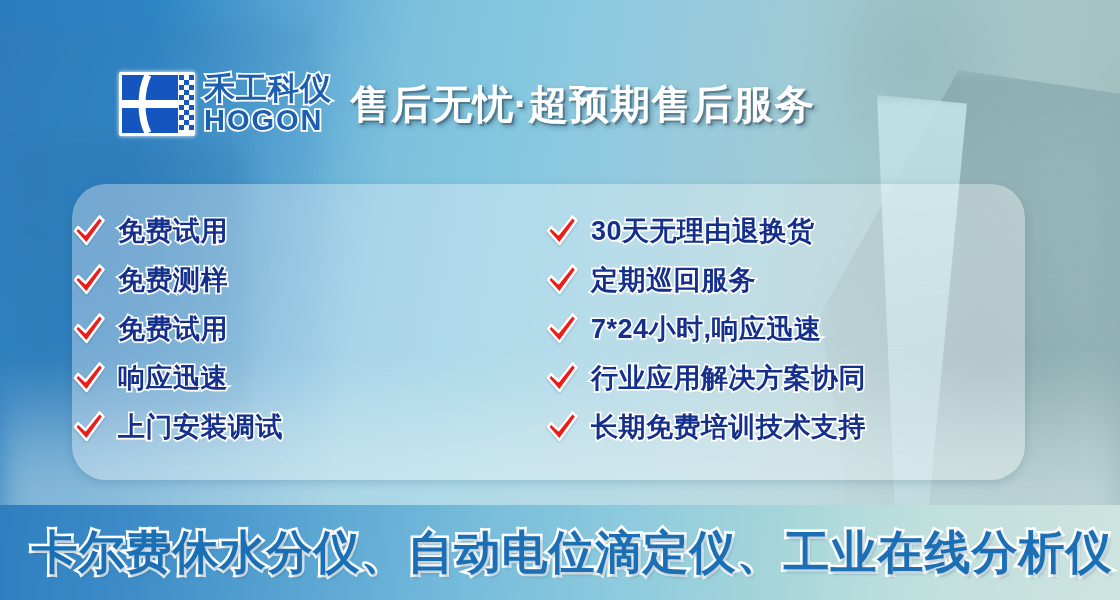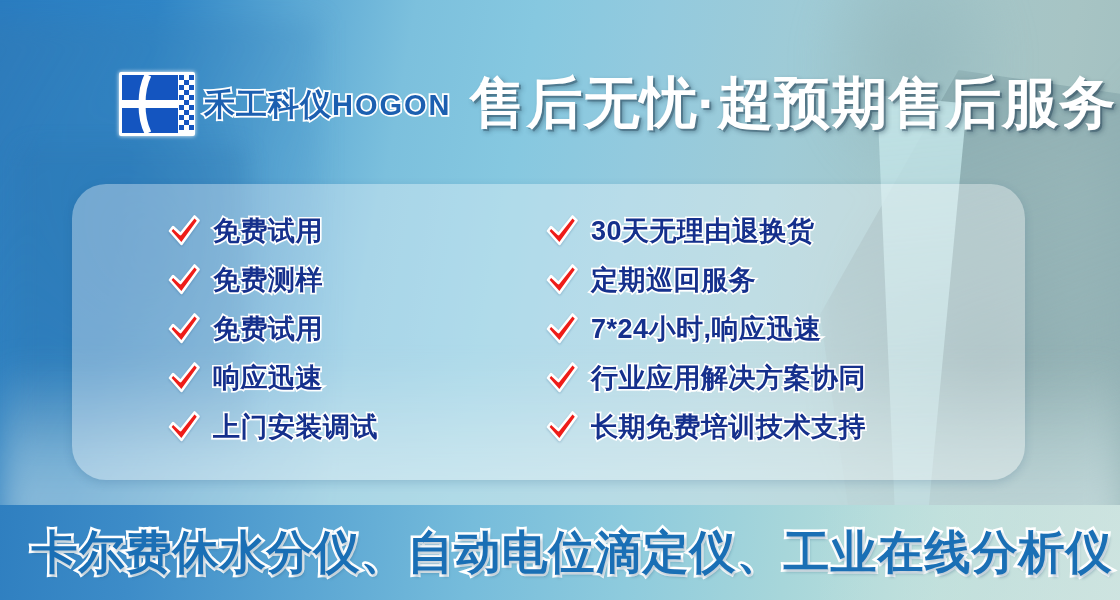--- a/index.html
+++ b/index.html
@@ -95,21 +95,21 @@
   .logo-mark {
     position:relative;
     width:78px; height:66px;
     flex:0 0 auto;
     filter:drop-shadow(0 0 2px rgba(255,255,255,0.95));
   }
   .logo-mark svg { display:block; }
 
   .logo-text {
     margin-left:8px;
-    display:flex; flex-direction:row;
+    display:flex; flex-direction:column;
     justify-content:center;
     line-height:1;
   }
   .logo-cn {
     font-size:31px; font-weight:bold;
     color:#1c5fb0;
     letter-spacing:1px;
     -webkit-text-stroke:3.5px #ffffff;
     paint-order:stroke fill;
     text-shadow:0 1px 1px rgba(255,255,255,0.9);
@@ -118,21 +118,21 @@
     font-size:29px; font-weight:bold;
     color:#1c5fb0;
     letter-spacing:2px;
     margin-top:2px;
     -webkit-text-stroke:3.5px #ffffff;
     paint-order:stroke fill;
   }
 
   .headline {
     margin-left:18px;
-    font-size:56px; font-weight:bold;
+    font-size:40px; font-weight:bold;
     color:#ffffff;
     letter-spacing:1px;
     white-space:nowrap;
     text-shadow:
       2px 2px 0 rgba(40,70,90,0.40),
       3px 3px 5px rgba(30,60,80,0.45);
   }
 
   
   .panel {
@@ -143,21 +143,21 @@
     border-radius:34px;
     box-shadow:0 3px 10px rgba(30,80,120,0.18);
   }
 
   .cols {
     position:absolute; inset:0;
     display:flex;
     padding:22px 0 0 0;
   }
   .col { position:relative; }
-  .col-left  { width:380px; padding-left:95px; }
+  .col-left  { width:380px; }
   .col-right { flex:1;      padding-left:93px; }
 
   .feature {
     display:flex; align-items:center;
     height:49px;
   }
   .check {
     position:relative;
     width:34px; height:34px;
     flex:0 0 auto;

